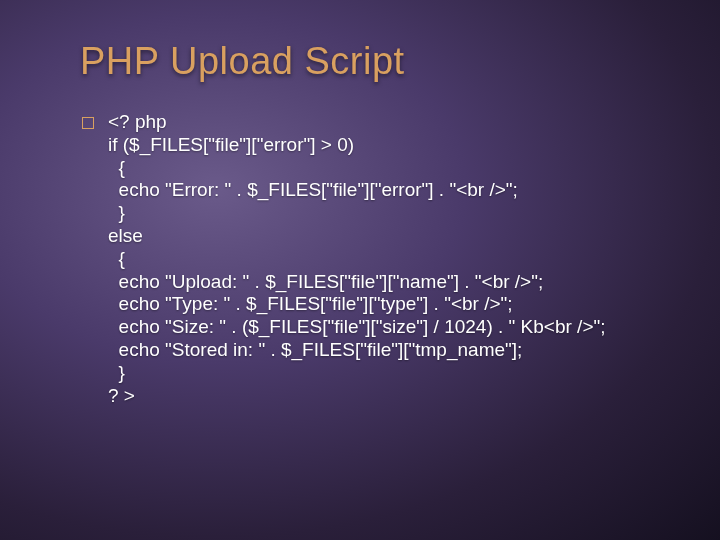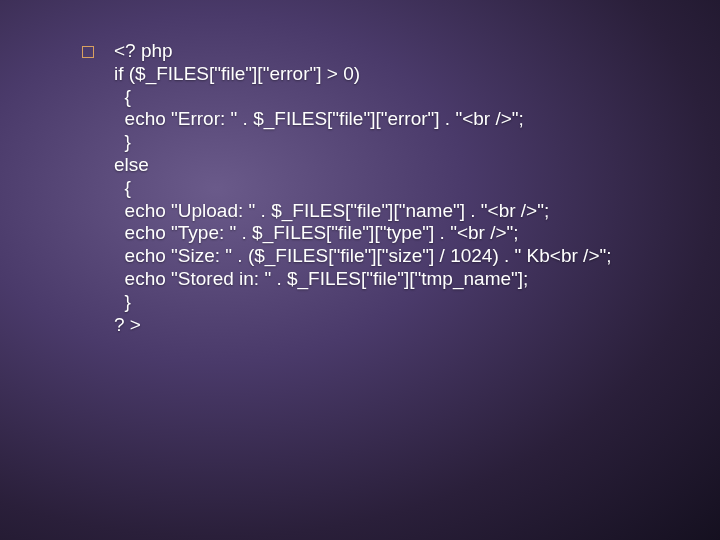--- a/index.html
+++ b/index.html
@@ -19,21 +19,21 @@
     font-size: 38px;
     font-weight: normal;
     color: #d9a060;
     text-shadow: 0 2px 4px rgba(0,0,0,0.5);
     letter-spacing: 0.5px;
     margin-bottom: 28px;
   }
   .content {
     display: flex;
     align-items: flex-start;
-    gap: 20px;
+    gap: 14px;
     padding-left: 2px;
   }
   .bullet {
     flex: 0 0 auto;
     width: 12px;
     height: 12px;
     border: 1.5px solid #d9a060;
     margin-top: 6px;
   }
   .code {
@@ -42,20 +42,21 @@
     line-height: 1.2;
     white-space: pre-wrap;
     color: #ffffff;
     text-shadow: 0 1px 2px rgba(0,0,0,0.4);
   }
 </style>
 </head>
 <body>
 
 <div class="slide">
+  <h1 class="title">PHP Upload Script</h1>
   <div class="content">
     <div class="bullet"></div>
     <div class="code">&lt;? php
 if ($_FILES["file"]["error"] &gt; 0)
   {
   echo "Error: " . $_FILES["file"]["error"] . "&lt;br /&gt;";
   }
 else
   {
   echo "Upload: " . $_FILES["file"]["name"] . "&lt;br /&gt;";

